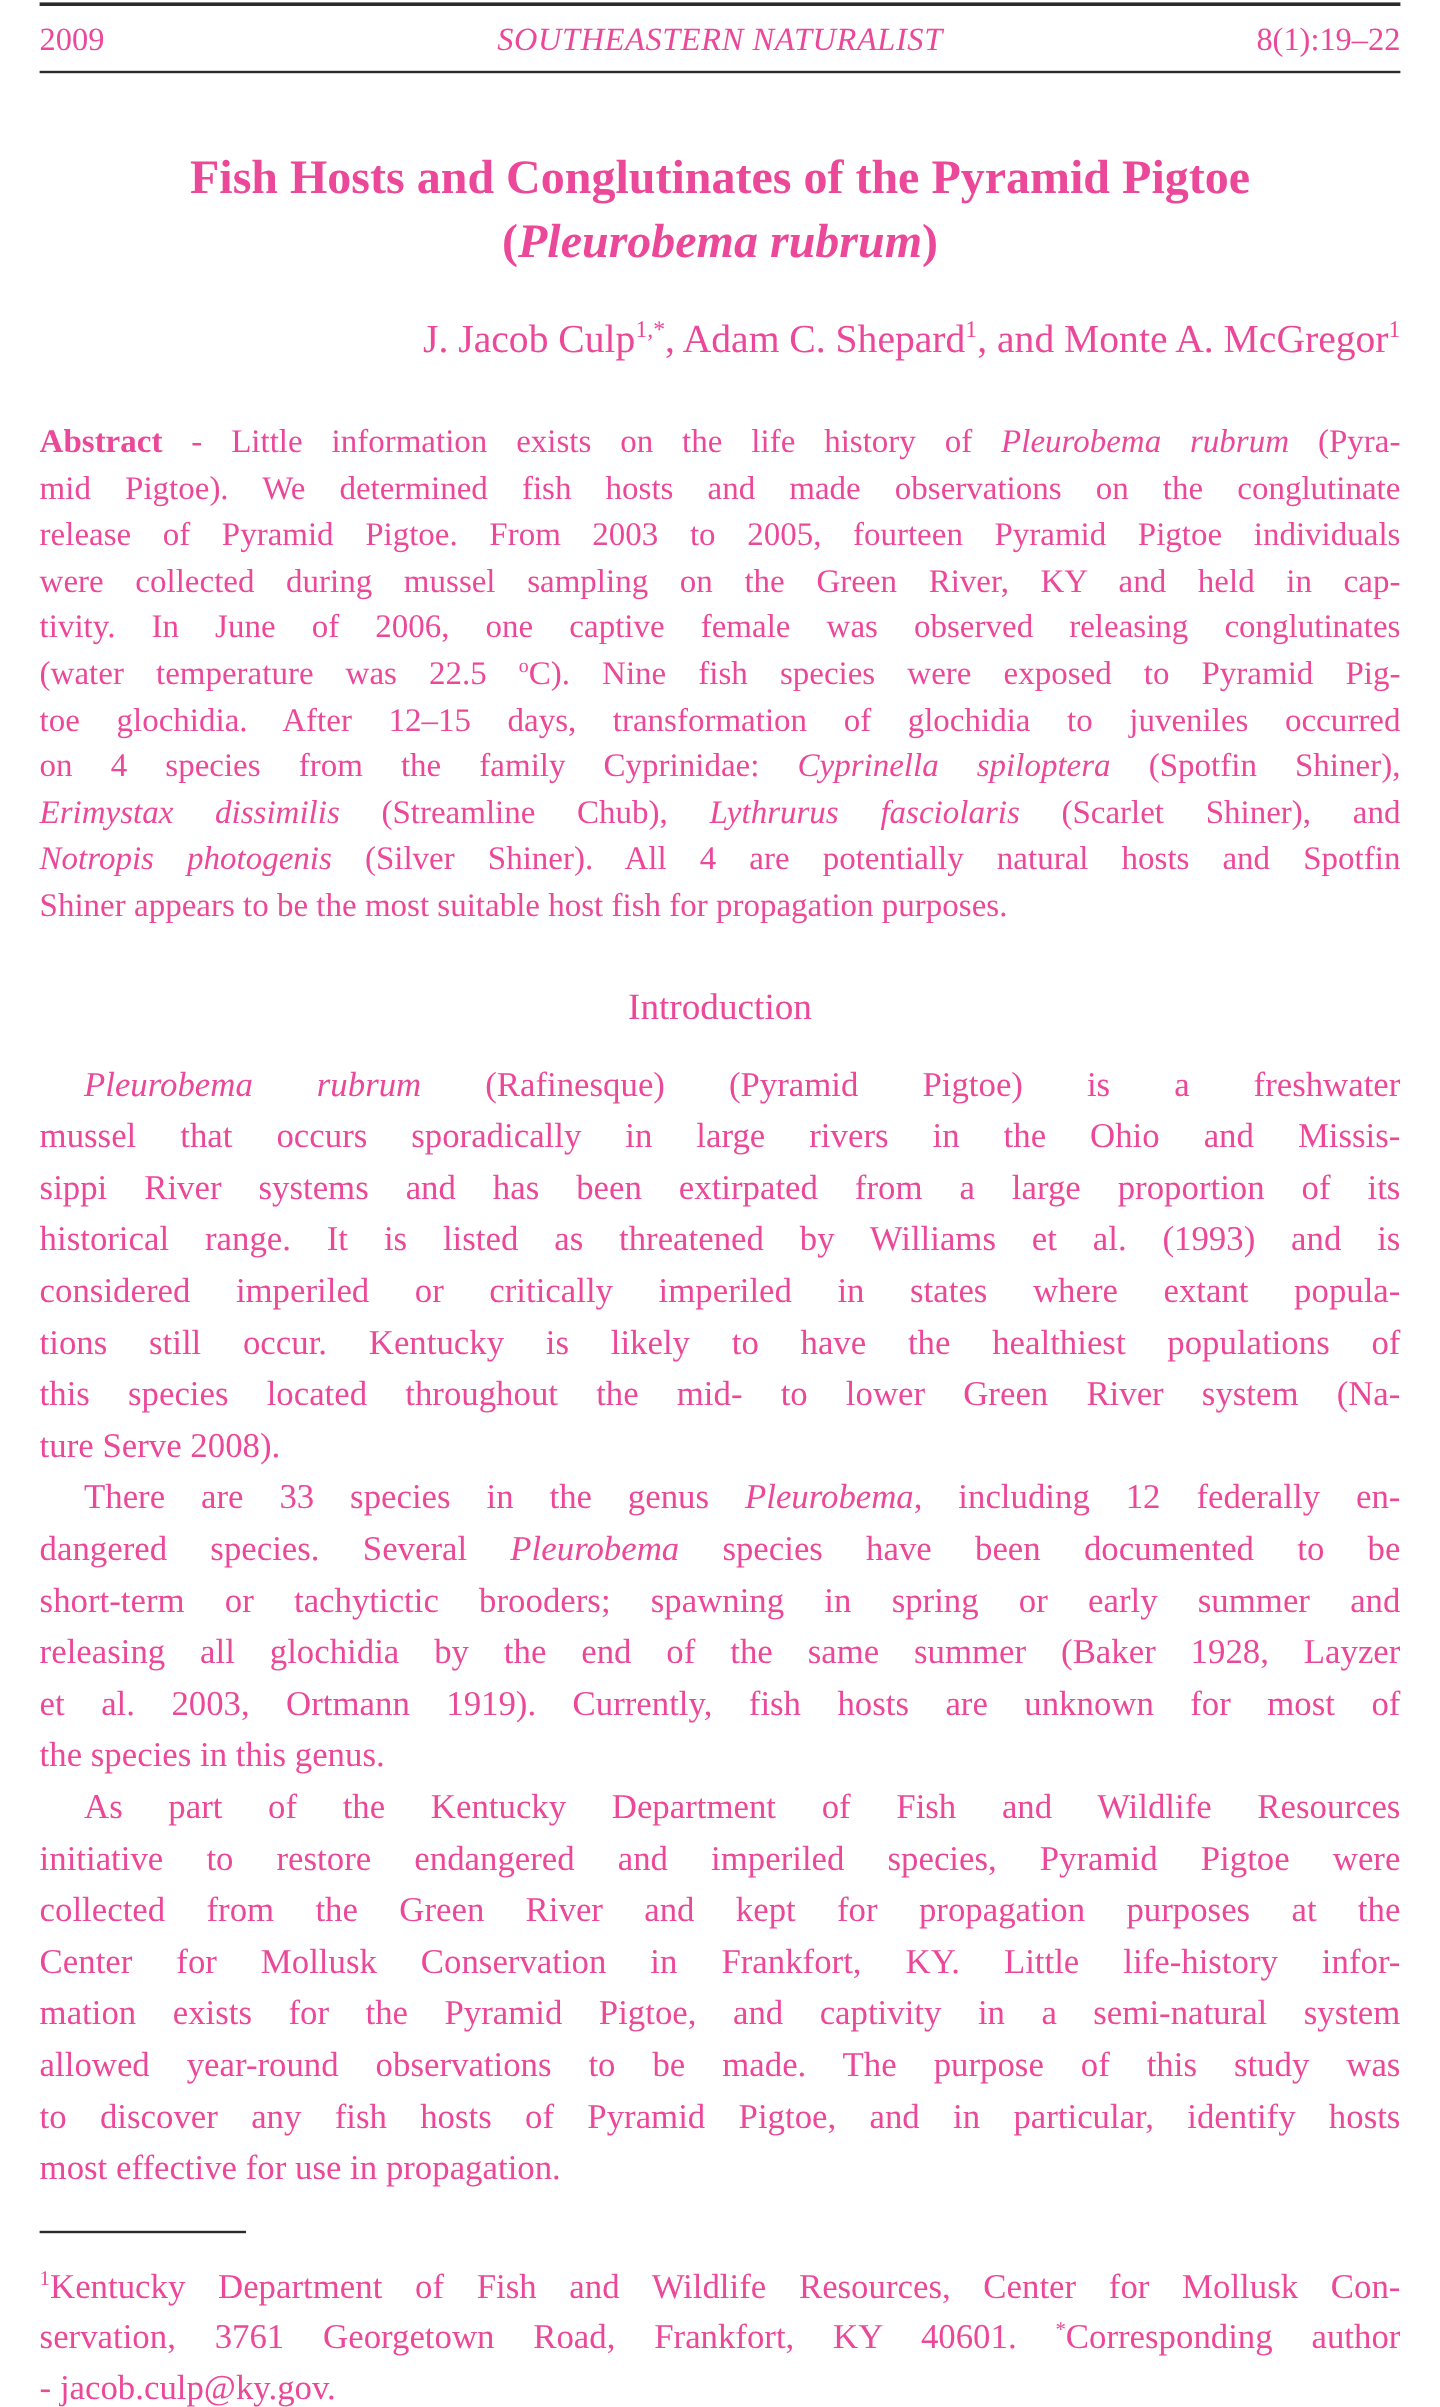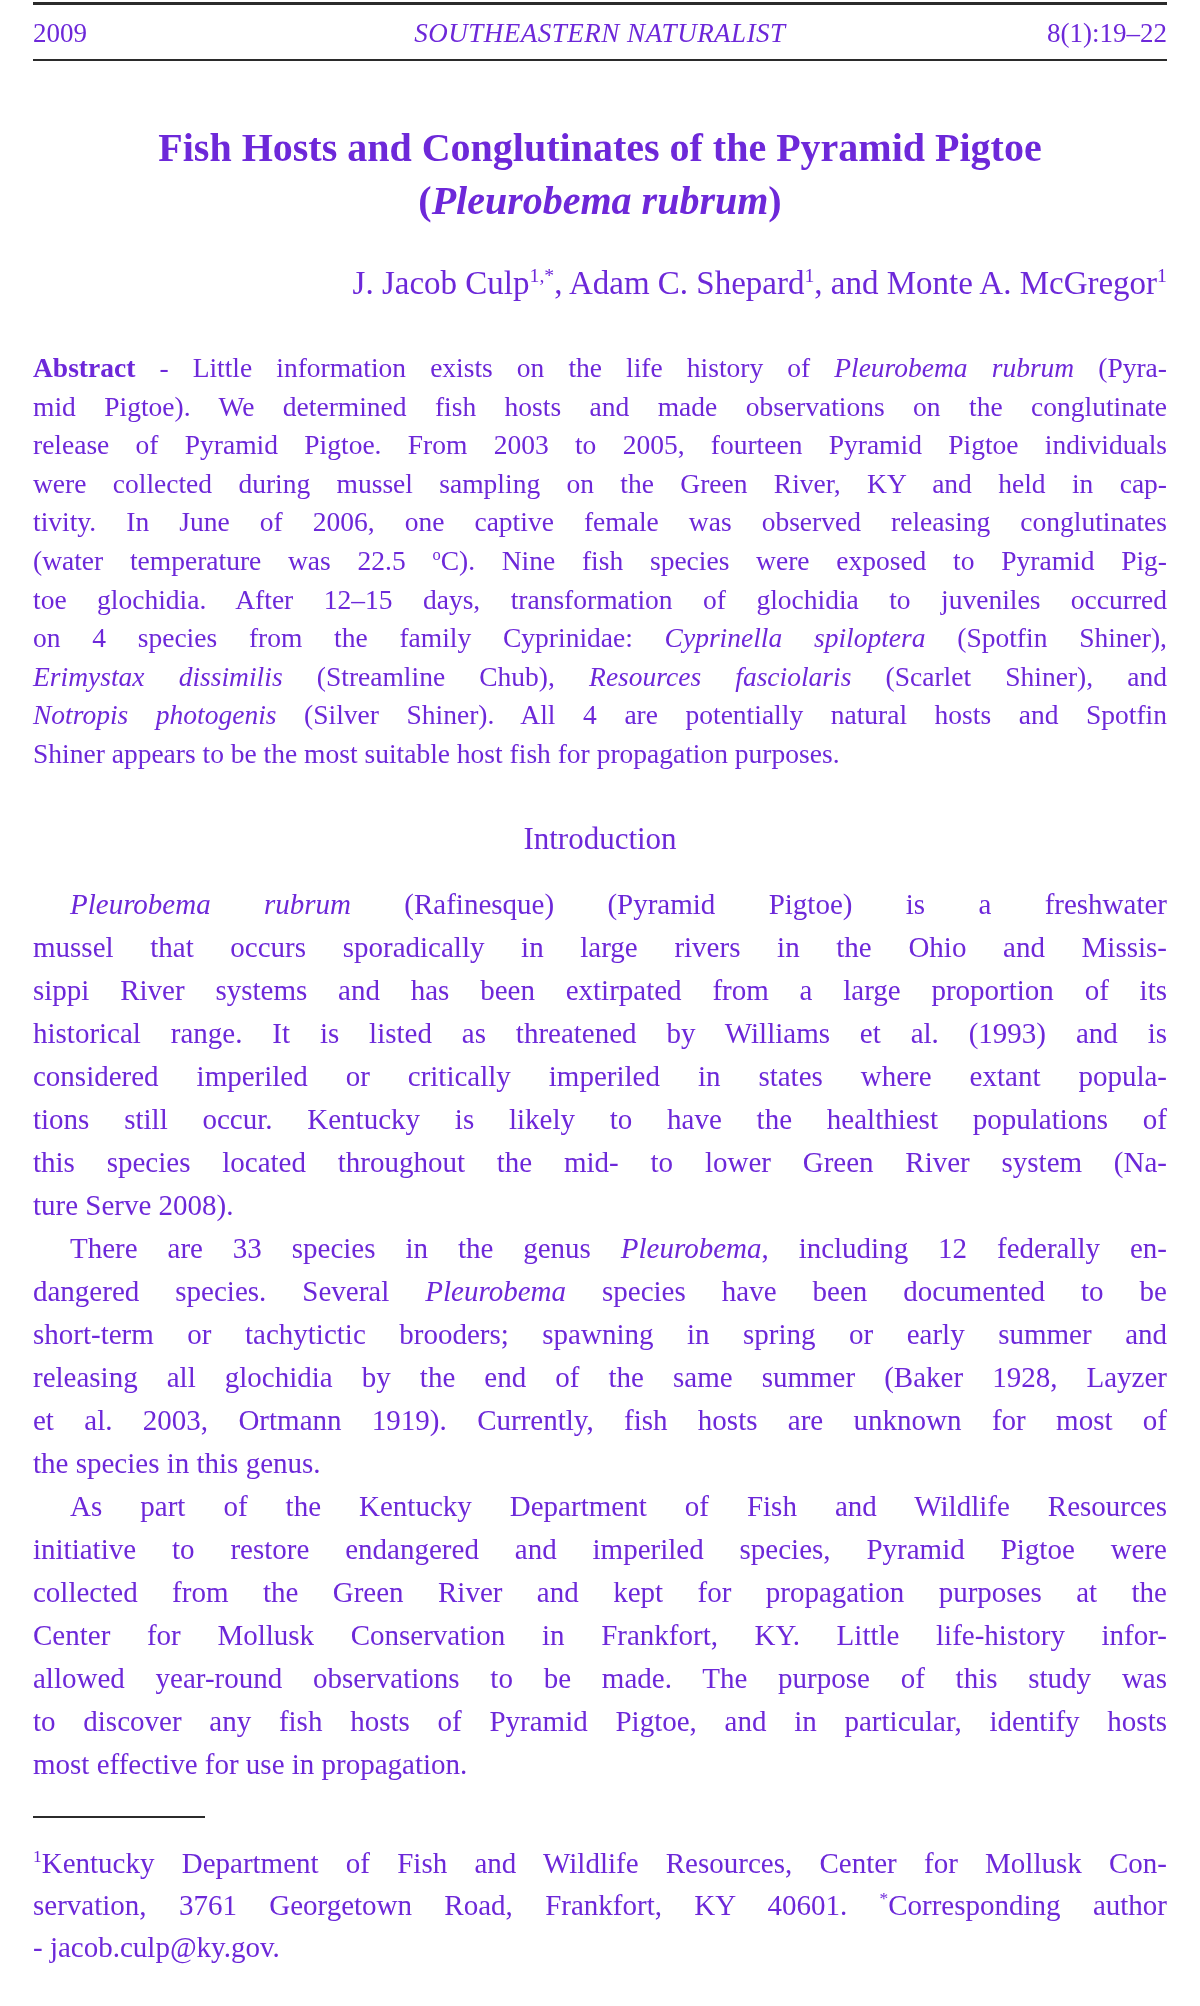--- a/index.html
+++ b/index.html
@@ -2,21 +2,21 @@
 <html><head>
 <meta charset="utf-8">
 <style>
   html, body { margin: 0; padding: 0; background: #e8e8e8; }
   .page {
     position: relative;
     width: 1200px;
     height: 2006px;
     margin: 0 auto;
     background: #ffffff;
-    color: #6d28d9;
+    color: #ec4899;
     font-family: "Liberation Serif", "DejaVu Serif", serif;
     padding: 0 33px;
     box-sizing: border-box;
     overflow: hidden;
   }
   
   .journal-header {
     margin-top: 2px;
     border-top: 3px solid #2b2b2b;
     border-bottom: 2px solid #2b2b2b;
@@ -117,21 +117,21 @@
 
   <div class="para abstract">
       <div class="line pfirst"><span class="bd">Abstract</span> - Little information exists on the life history of <span class="it">Pleurobema rubrum</span> (Pyra-</div>
       <div class="line">mid Pigtoe). We determined fish hosts and made observations on the conglutinate</div>
       <div class="line">release of Pyramid Pigtoe. From 2003 to 2005, fourteen Pyramid Pigtoe individuals</div>
       <div class="line">were collected during mussel sampling on the Green River, KY and held in cap-</div>
       <div class="line">tivity. In June of 2006, one captive female was observed releasing conglutinates</div>
       <div class="line">(water temperature was 22.5 <sup>o</sup>C). Nine fish species were exposed to Pyramid Pig-</div>
       <div class="line">toe glochidia. After 12–15 days, transformation of glochidia to juveniles occurred</div>
       <div class="line">on 4 species from the family Cyprinidae: <span class="it">Cyprinella spiloptera</span> (Spotfin Shiner),</div>
-      <div class="line"><span class="it">Erimystax dissimilis</span> (Streamline Chub), <span class="it">Resources fasciolaris</span> (Scarlet Shiner), and</div>
+      <div class="line"><span class="it">Erimystax dissimilis</span> (Streamline Chub), <span class="it">Lythrurus fasciolaris</span> (Scarlet Shiner), and</div>
       <div class="line"><span class="it">Notropis photogenis</span> (Silver Shiner). All 4 are potentially natural hosts and Spotfin</div>
       <div class="line plast">Shiner appears to be the most suitable host fish for propagation purposes.</div>
     </div>
 
   <div class="section-heading">Introduction</div>
 
   <div class="para intro indent first-para">
       <div class="line pfirst"><span class="it">Pleurobema rubrum</span> (Rafinesque) (Pyramid Pigtoe) is a freshwater</div>
       <div class="line">mussel that occurs sporadically in large rivers in the Ohio and Missis-</div>
       <div class="line">sippi River systems and has been extirpated from a large proportion of its</div>
@@ -147,20 +147,21 @@
       <div class="line">short-term or tachytictic brooders; spawning in spring or early summer and</div>
       <div class="line">releasing all glochidia by the end of the same summer (Baker 1928, Layzer</div>
       <div class="line">et al. 2003, Ortmann 1919). Currently, fish hosts are unknown for most of</div>
       <div class="line plast">the species in this genus.</div>
     </div>
   <div class="para intro indent">
       <div class="line pfirst">As part of the Kentucky Department of Fish and Wildlife Resources</div>
       <div class="line">initiative to restore endangered and imperiled species, Pyramid Pigtoe were</div>
       <div class="line">collected from the Green River and kept for propagation purposes at the</div>
       <div class="line">Center for Mollusk Conservation in Frankfort, KY. Little life-history infor-</div>
+      <div class="line">mation exists for the Pyramid Pigtoe, and captivity in a semi-natural system</div>
       <div class="line">allowed year-round observations to be made. The purpose of this study was</div>
       <div class="line">to discover any fish hosts of Pyramid Pigtoe, and in particular, identify hosts</div>
       <div class="line plast">most effective for use in propagation.</div>
     </div>
 
   <hr class="footnote-rule">
 
   <div class="para footnote">
       <div class="line pfirst"><sup>1</sup>Kentucky Department of Fish and Wildlife Resources, Center for Mollusk Con-</div>
       <div class="line">servation, 3761 Georgetown Road, Frankfort, KY 40601. <sup>*</sup>Corresponding author</div>

